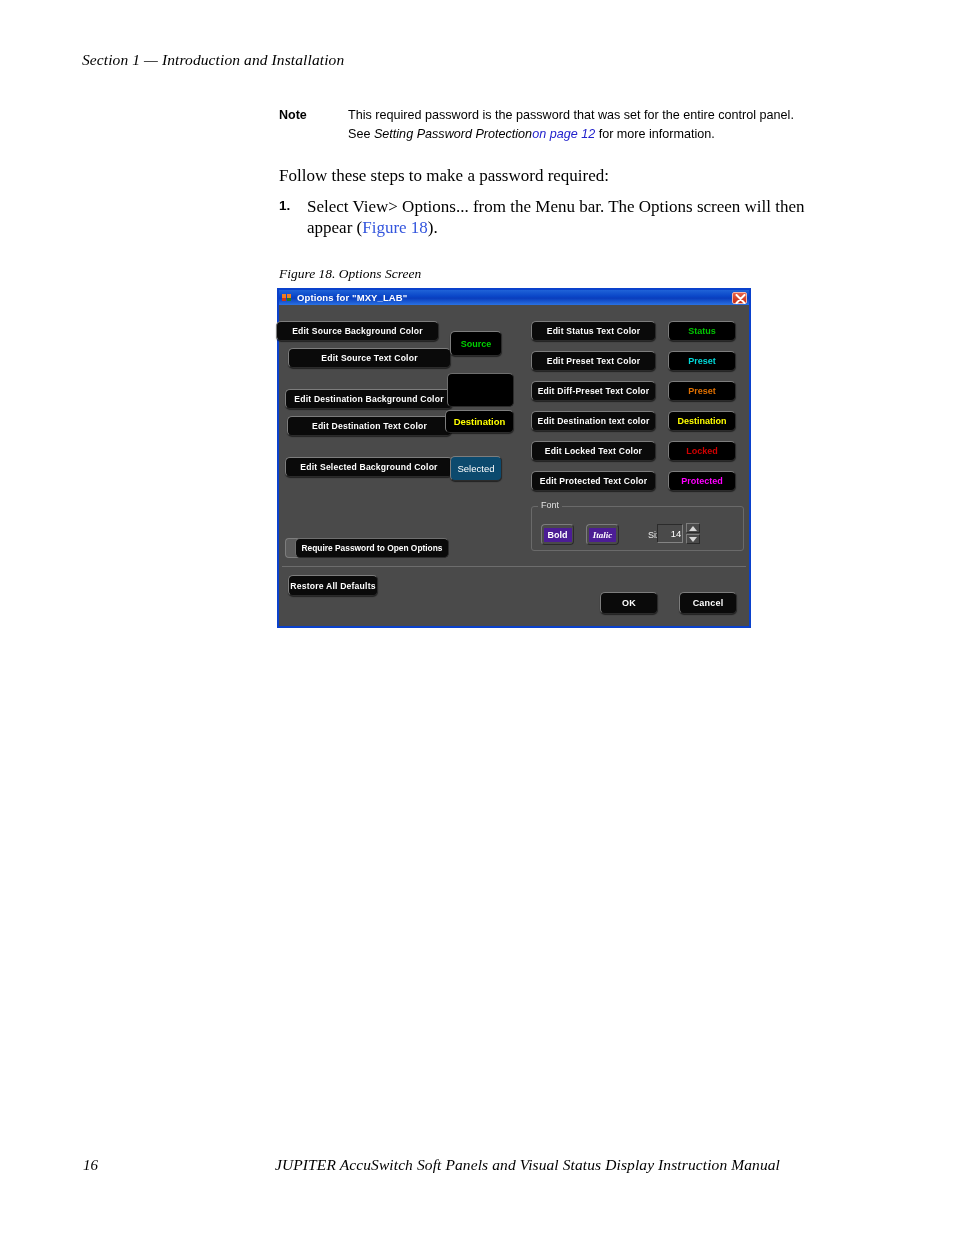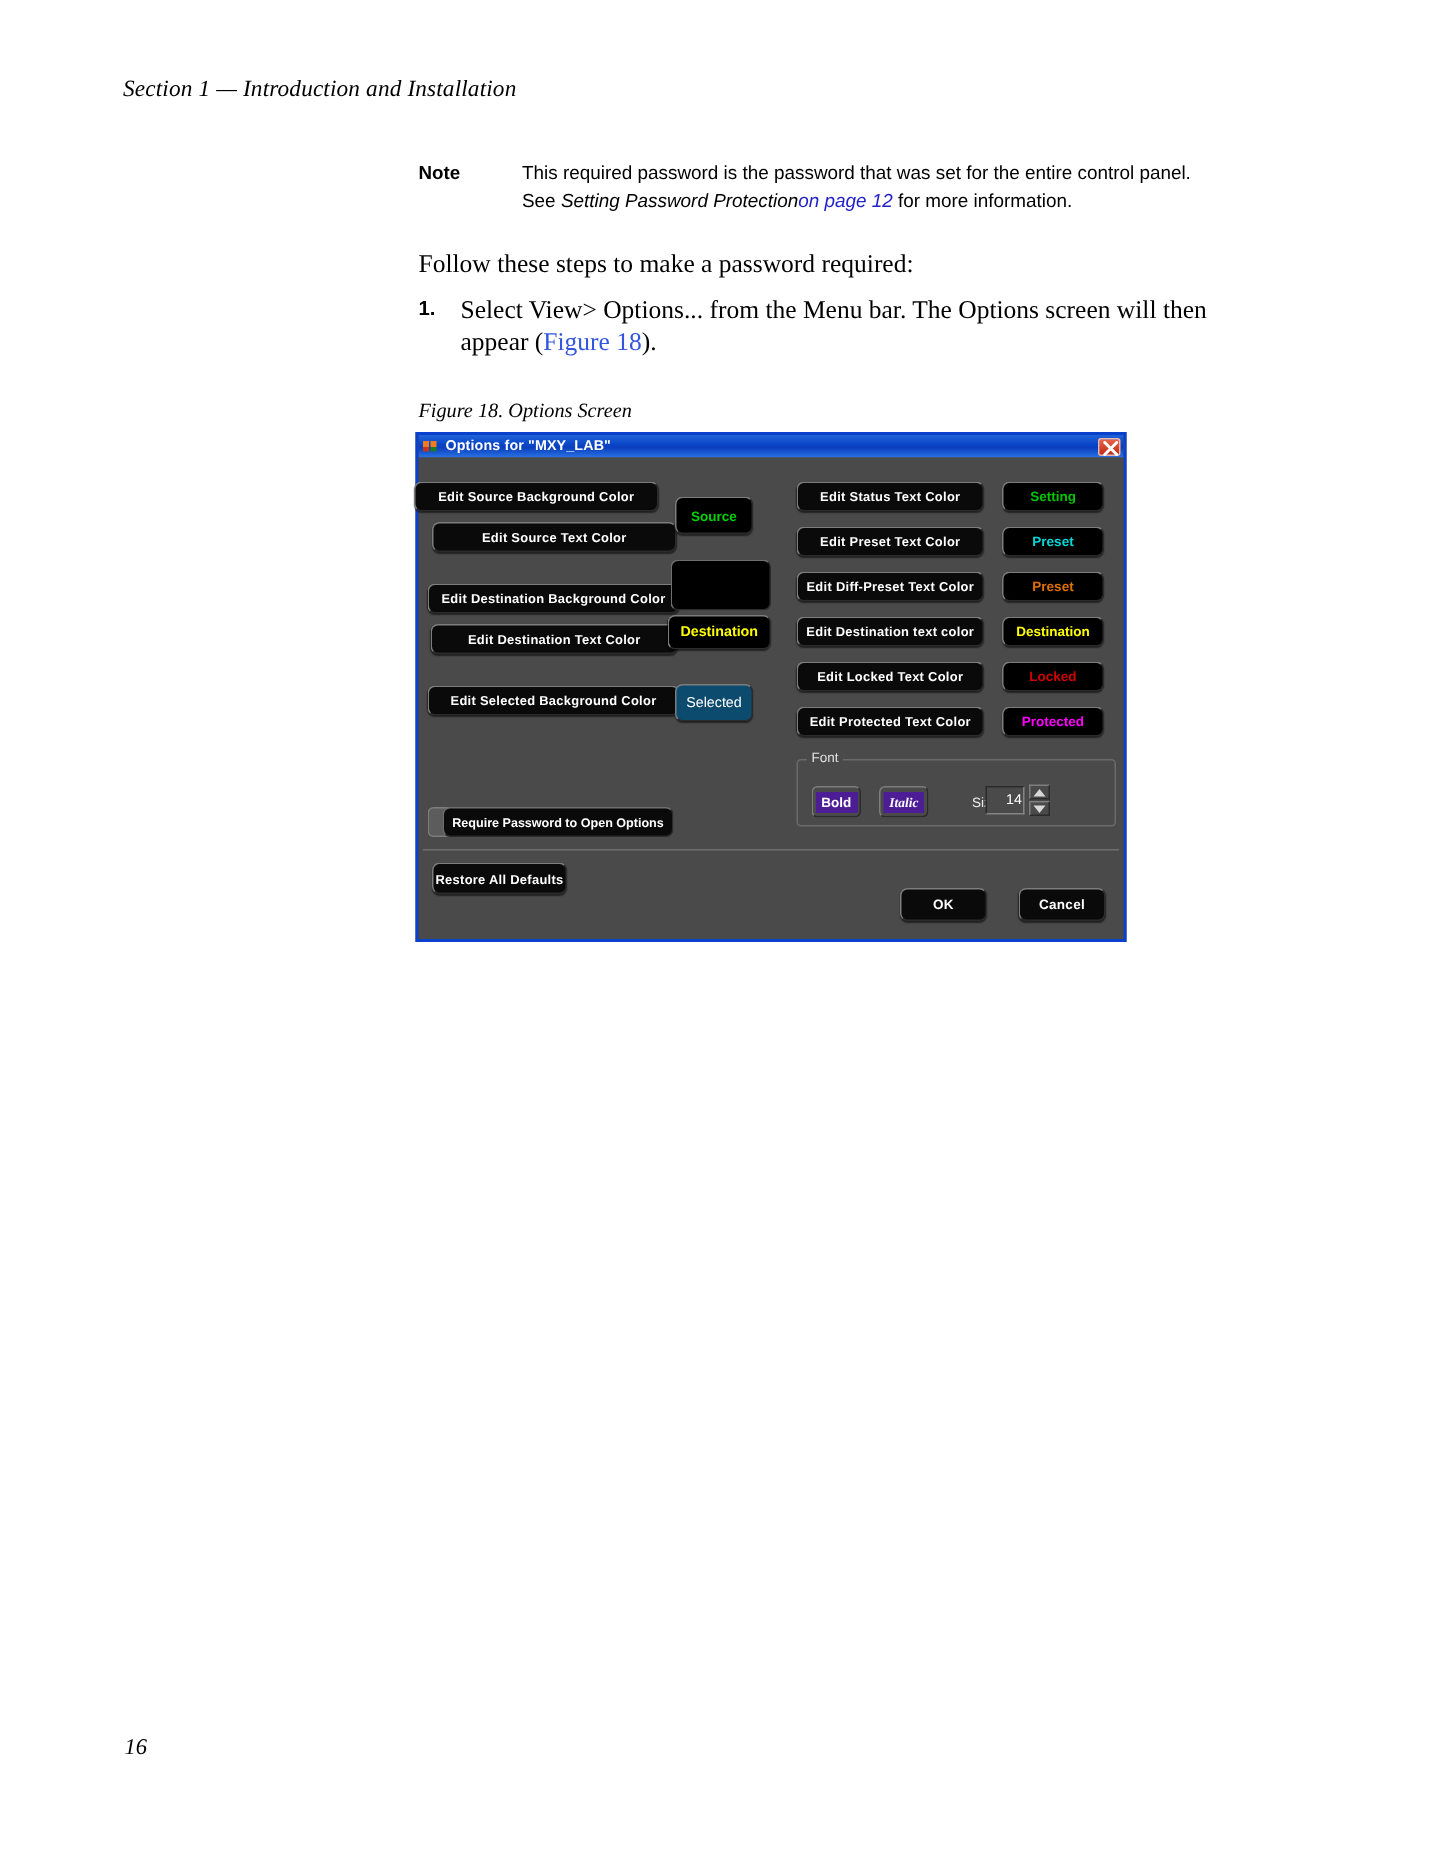--- a/index.html
+++ b/index.html
@@ -487,21 +487,21 @@
 
   <div class="swatch swatch-selected" style="left:450px; top:456px; width:52px; height:25px; font-weight:normal; font-size:9.5px;">Selected</div>
 
   <div class="btn" style="left:531px; top:321px; width:125px; height:20px;">Edit Status Text Color</div>
   <div class="btn" style="left:531px; top:351px; width:125px; height:20px;">Edit Preset Text Color</div>
   <div class="btn" style="left:531px; top:381px; width:125px; height:20px;">Edit Diff-Preset Text Color</div>
   <div class="btn" style="left:531px; top:411px; width:125px; height:20px;">Edit Destination text color</div>
   <div class="btn" style="left:531px; top:441px; width:125px; height:20px;">Edit Locked Text Color</div>
   <div class="btn" style="left:531px; top:471px; width:125px; height:20px;">Edit Protected Text Color</div>
 
-  <div class="swatch" style="left:668px; top:321px; width:68px; height:20px; color:#00c400;">Setting</div>
+  <div class="swatch" style="left:668px; top:321px; width:68px; height:20px; color:#00c400;">Status</div>
   <div class="swatch" style="left:668px; top:351px; width:68px; height:20px; color:#00d8d8;">Preset</div>
   <div class="swatch" style="left:668px; top:381px; width:68px; height:20px; color:#e07000;">Preset</div>
   <div class="swatch" style="left:668px; top:411px; width:68px; height:20px; color:#ffff00;">Destination</div>
   <div class="swatch" style="left:668px; top:441px; width:68px; height:20px; color:#d00000;">Locked</div>
   <div class="swatch" style="left:668px; top:471px; width:68px; height:20px; color:#ff00ff;">Protected</div>
 
   <div class="fontgroup"></div>
   <div class="fontgroup-legend">Font</div>
 
   <div class="fg-btn" style="left:541px; top:524px; width:33px; height:21px;">
@@ -527,14 +527,15 @@
     <div class="reqpw-btn">Require Password to Open Options</div>
   </div>
 
   <div class="separator"></div>
 
   <div class="btn" style="left:288px; top:575px; width:90px; height:21px;">Restore All Defaults</div>
   <div class="btn" style="left:600px; top:592px; width:58px; height:22px; font-size:9px;">OK</div>
   <div class="btn" style="left:679px; top:592px; width:58px; height:22px; font-size:9px;">Cancel</div>
 
   <div class="footer-page">16</div>
+  <div class="footer-title">JUPITER AccuSwitch Soft Panels and Visual Status Display Instruction Manual</div>
 
 </div>
 
 </body></html>

